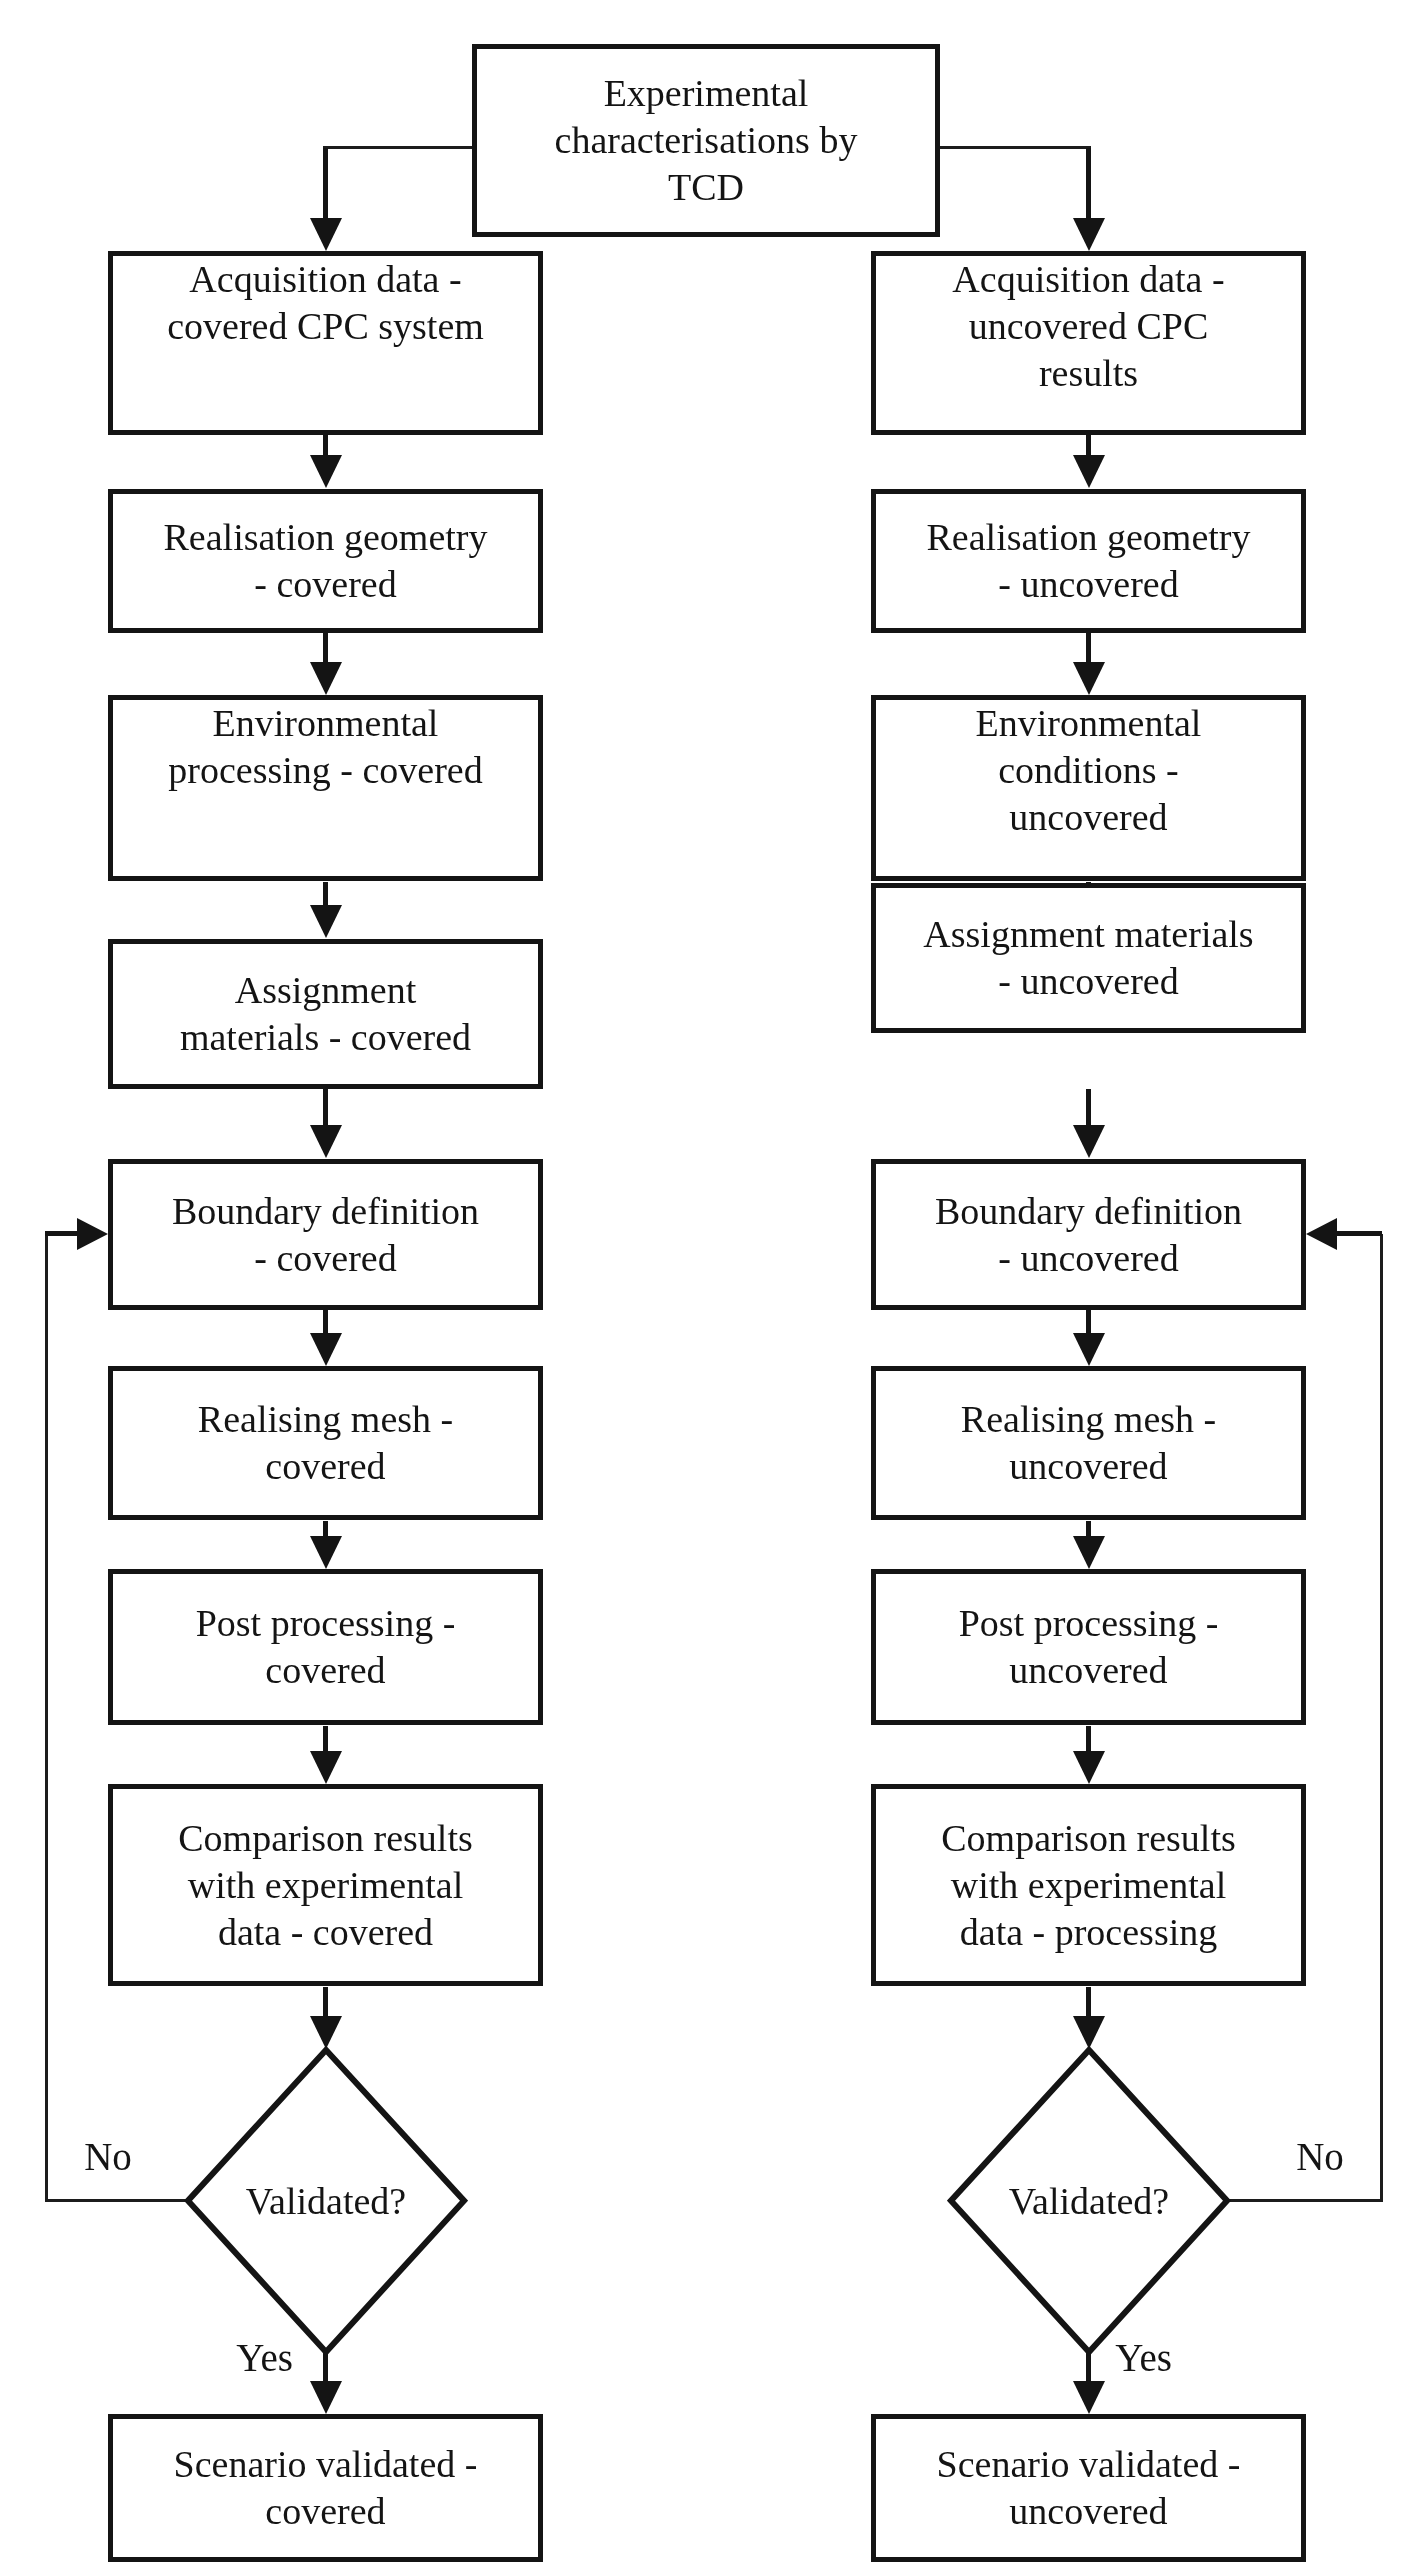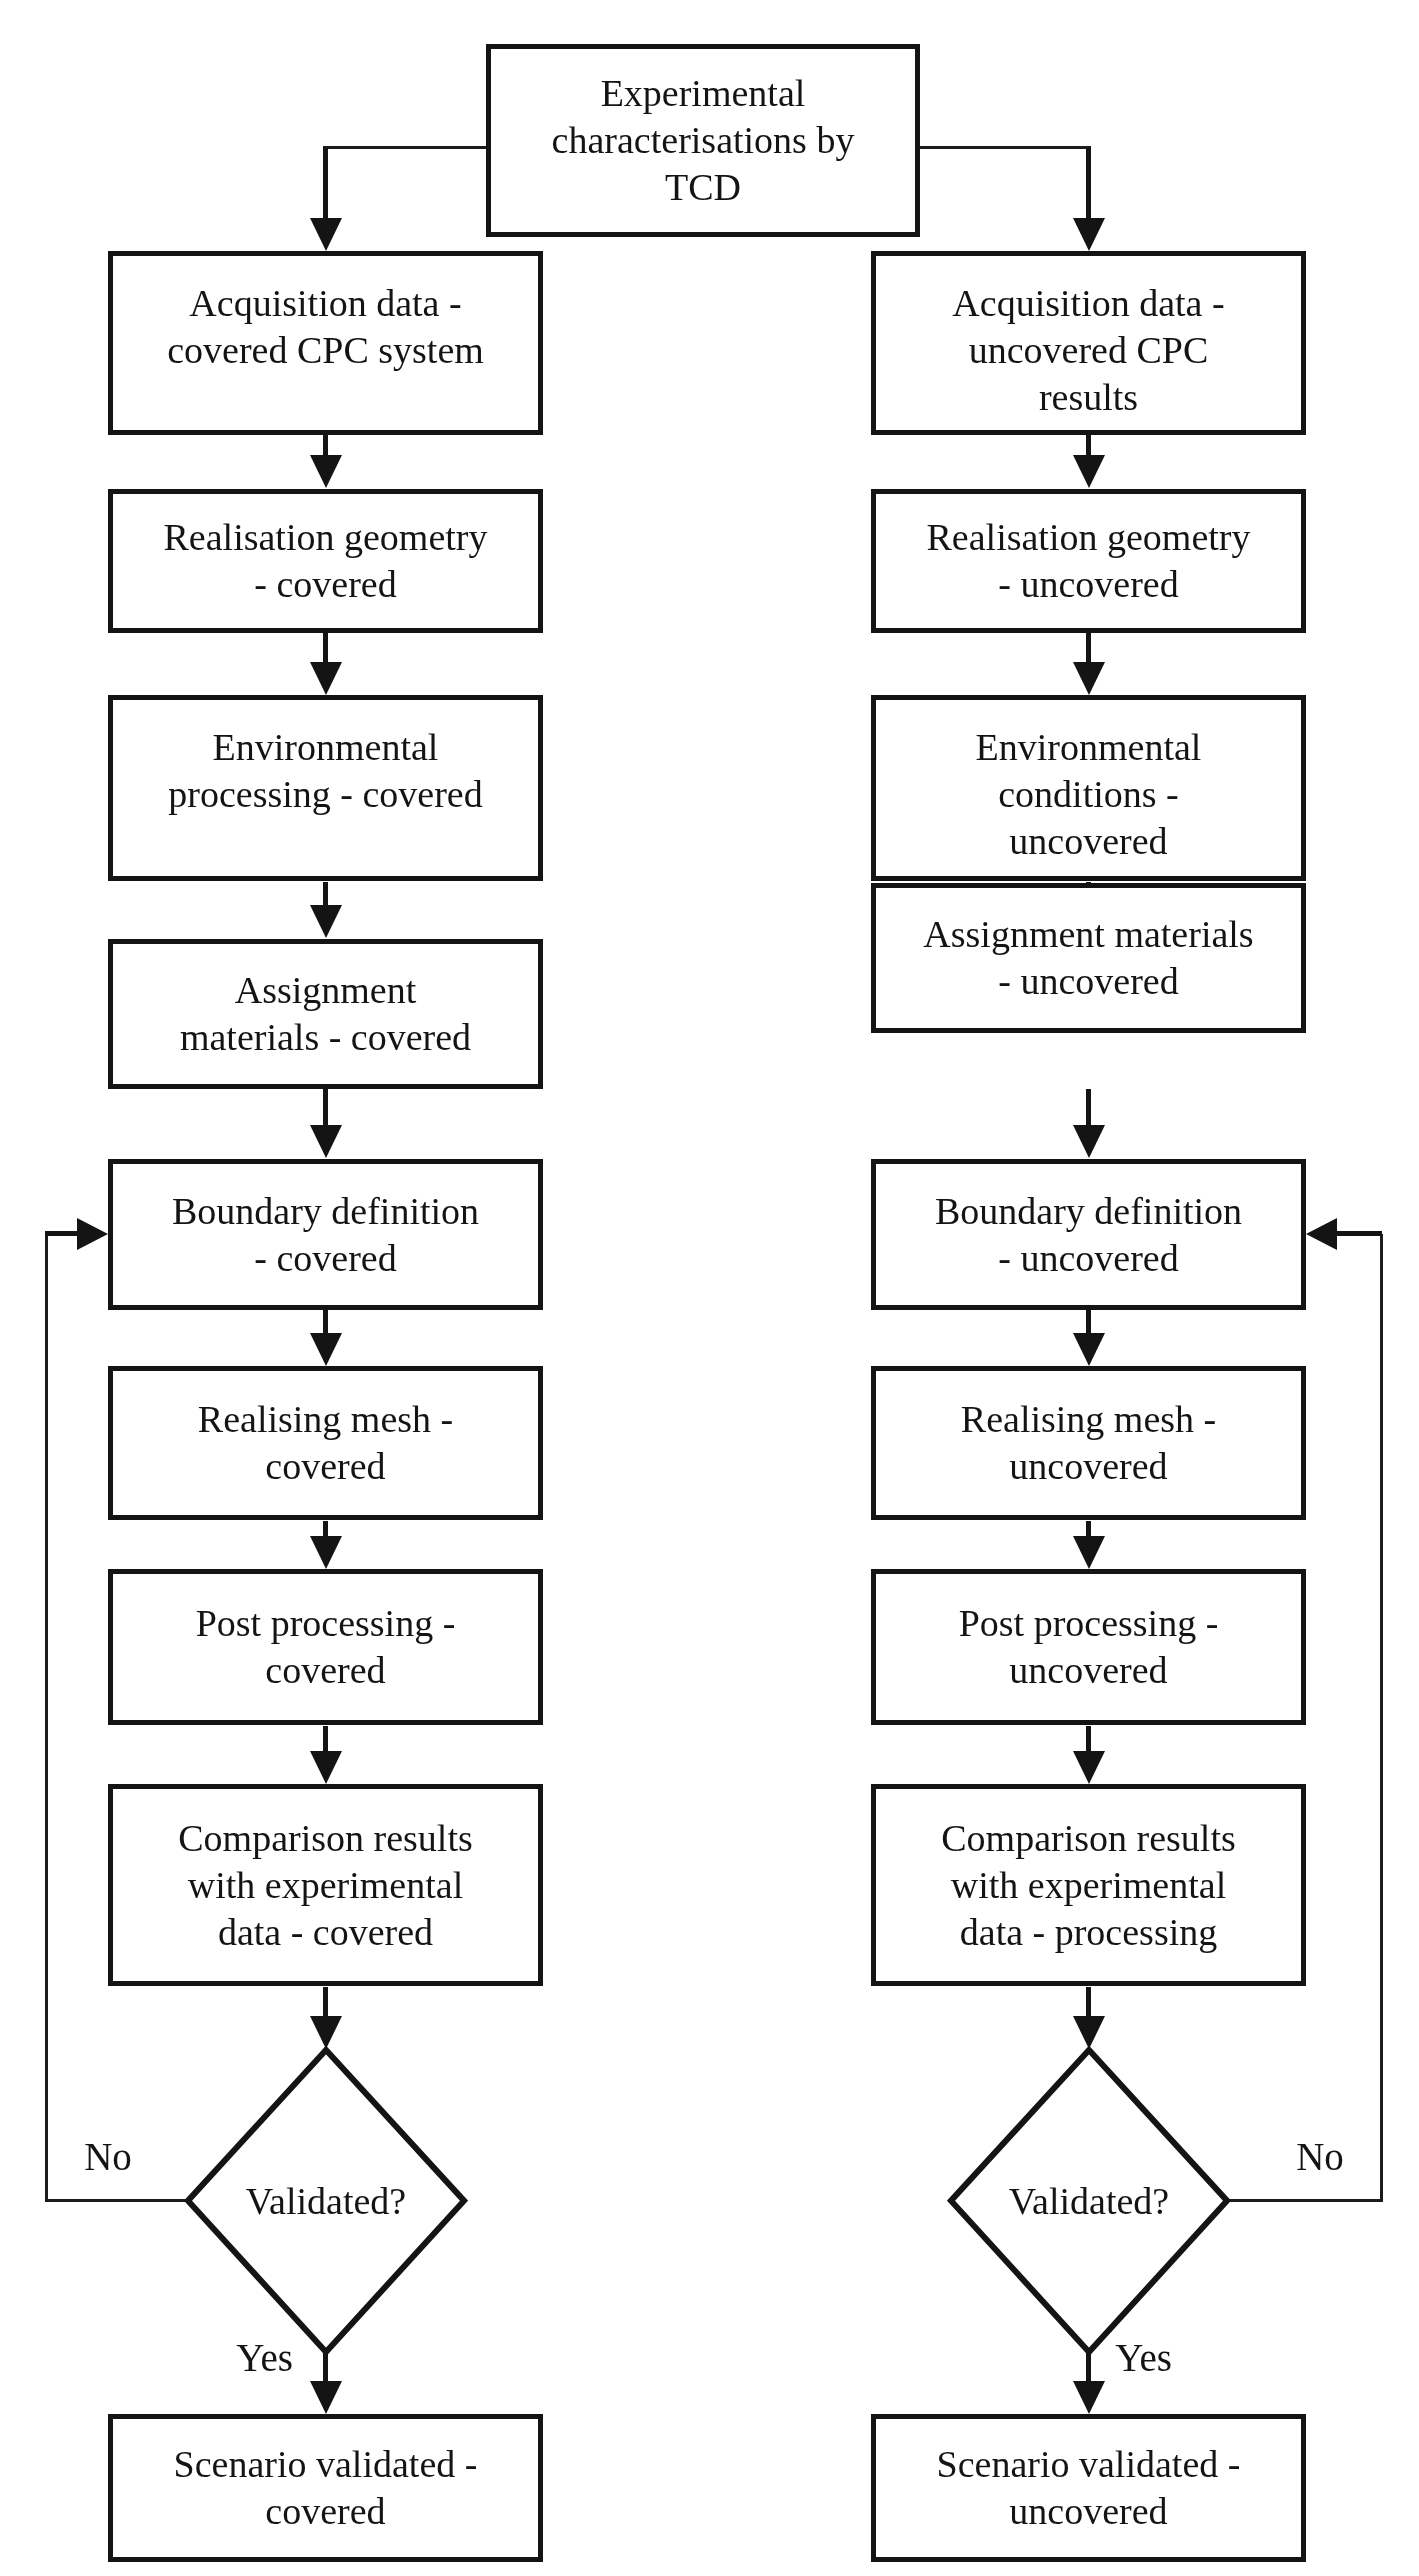--- a/index.html
+++ b/index.html
@@ -18,21 +18,21 @@
     background: #ffffff;
     border: 5.3px solid #141414;
     display: flex;
     flex-direction: column;
     justify-content: center;
     align-items: center;
     text-align: center;
     font-size: 38px;
     line-height: 47px;
   }
-  .box.toppad { justify-content: flex-start; padding-top: 24px; }
+  .box.toppad { justify-content: flex-start; padding-top: 0; }
   .ln { display: block; white-space: nowrap; }
   .shaft-v { position: absolute; width: 5.3px; background: #141414; }
   .shaft-h { position: absolute; height: 5.3px; background: #141414; }
   .head-down {
     position: absolute; width: 0; height: 0;
     border-left: 16px solid transparent;
     border-right: 16px solid transparent;
     border-top: 33px solid #141414;
   }
   .head-right {
@@ -114,21 +114,21 @@
   <div class="tline" style="left:45px;top:1234px;width:2.7px;height:968px"></div>
   <div class="tline" style="left:45px;top:2199px;width:142px;height:2.7px"></div>
   <div class="shaft-h" style="left:45px;top:1231px;width:32px"></div>
   <div class="head-right" style="left:77px;top:1218px"></div>
 
   <div class="tline" style="left:1380px;top:1234px;width:2.7px;height:968px"></div>
   <div class="tline" style="left:1227px;top:2199px;width:155px;height:2.7px"></div>
   <div class="shaft-h" style="left:1337px;top:1231px;width:45px"></div>
   <div class="head-left" style="left:1306px;top:1218px"></div>
 
-  <div class="box" style="left:486px;top:44px;width:434px;height:193px">
+  <div class="box" style="left:472px;top:44px;width:468px;height:193px">
     <span class="ln">Experimental</span>
     <span class="ln">characterisations by</span>
     <span class="ln">TCD</span>
   </div>
 
   <div class="box toppad" style="left:108px;top:251px;width:435px;height:184px">
     <span class="ln">Acquisition data -</span>
     <span class="ln">covered CPC system</span>
   </div>
   <div class="box" style="left:108px;top:489px;width:435px;height:144px">

